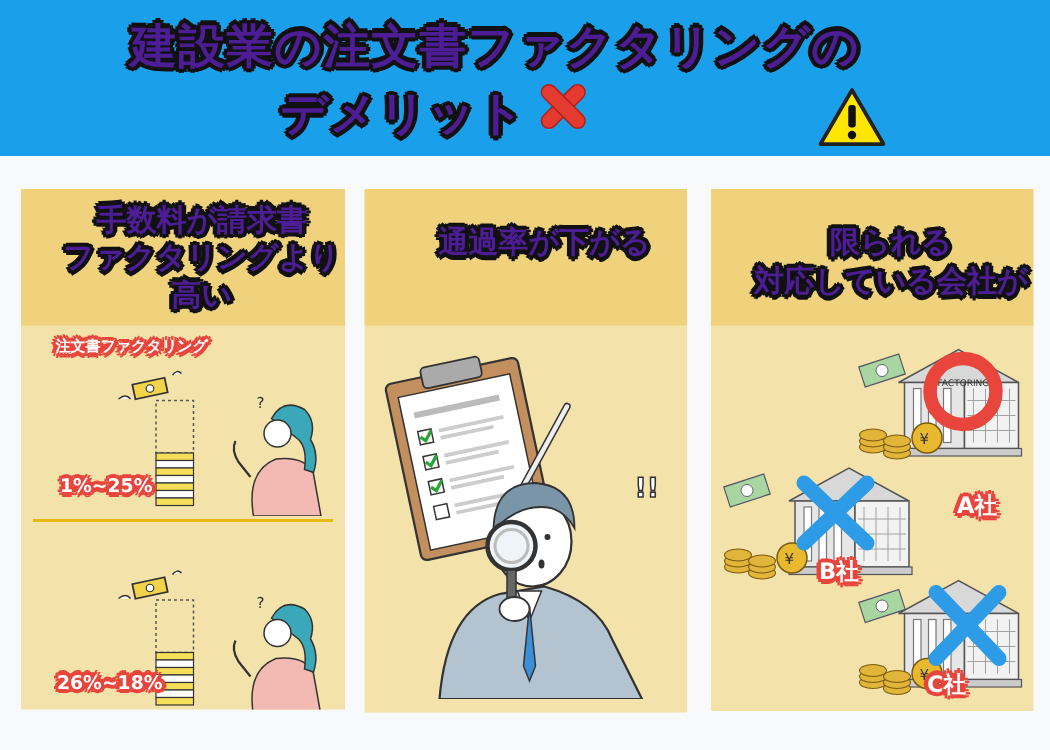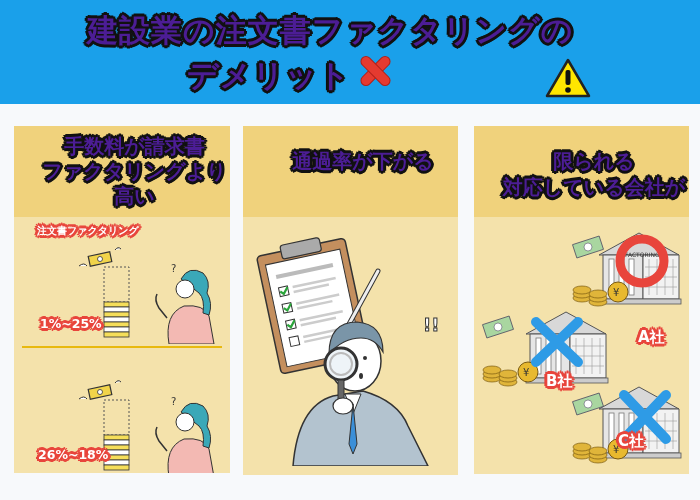--- a/index.html
+++ b/index.html
@@ -255,14 +255,14 @@
     <use href="#bank" x="125" y="170"></use>
     <use href="#money" x="100" y="180"></use>
     <g stroke="#2e9be6" stroke-width="10" stroke-linecap="round">
       <line x1="150" y1="178" x2="192" y2="222"></line>
       <line x1="192" y1="178" x2="150" y2="222"></line>
     </g>
   </svg>
 
   <div class="company-label outline-red" style="left:164px;top:166px;margin-top:36px;">A社</div>
   <div class="company-label outline-red" style="left:72px;top:246px;">B社</div>
-  <div class="company-label outline-red" style="left:144px;top:306px;">C社</div>
+  <div class="company-label outline-red" style="left:144px;top:321px;">C社</div>
 </div>
 
 </body></html>

